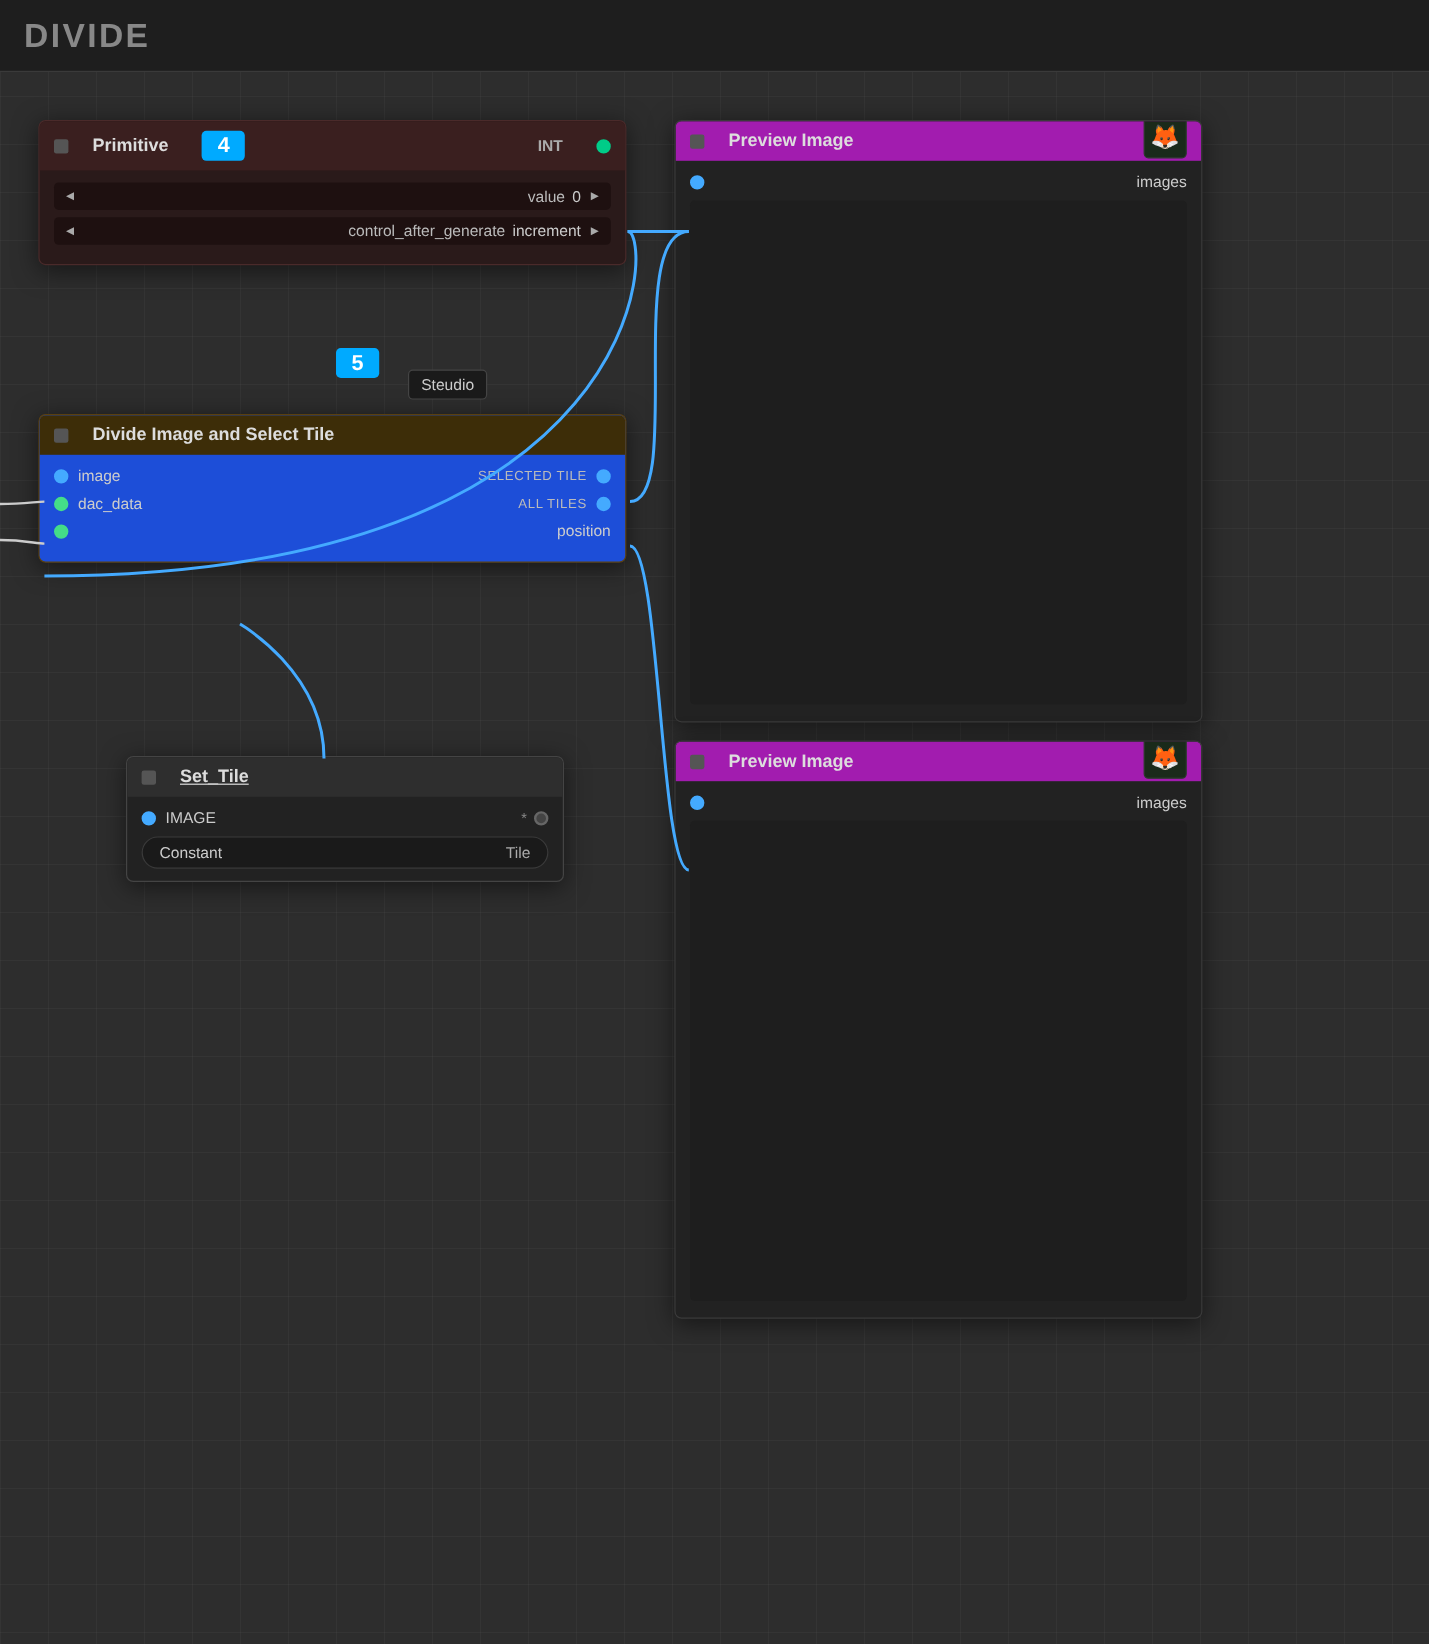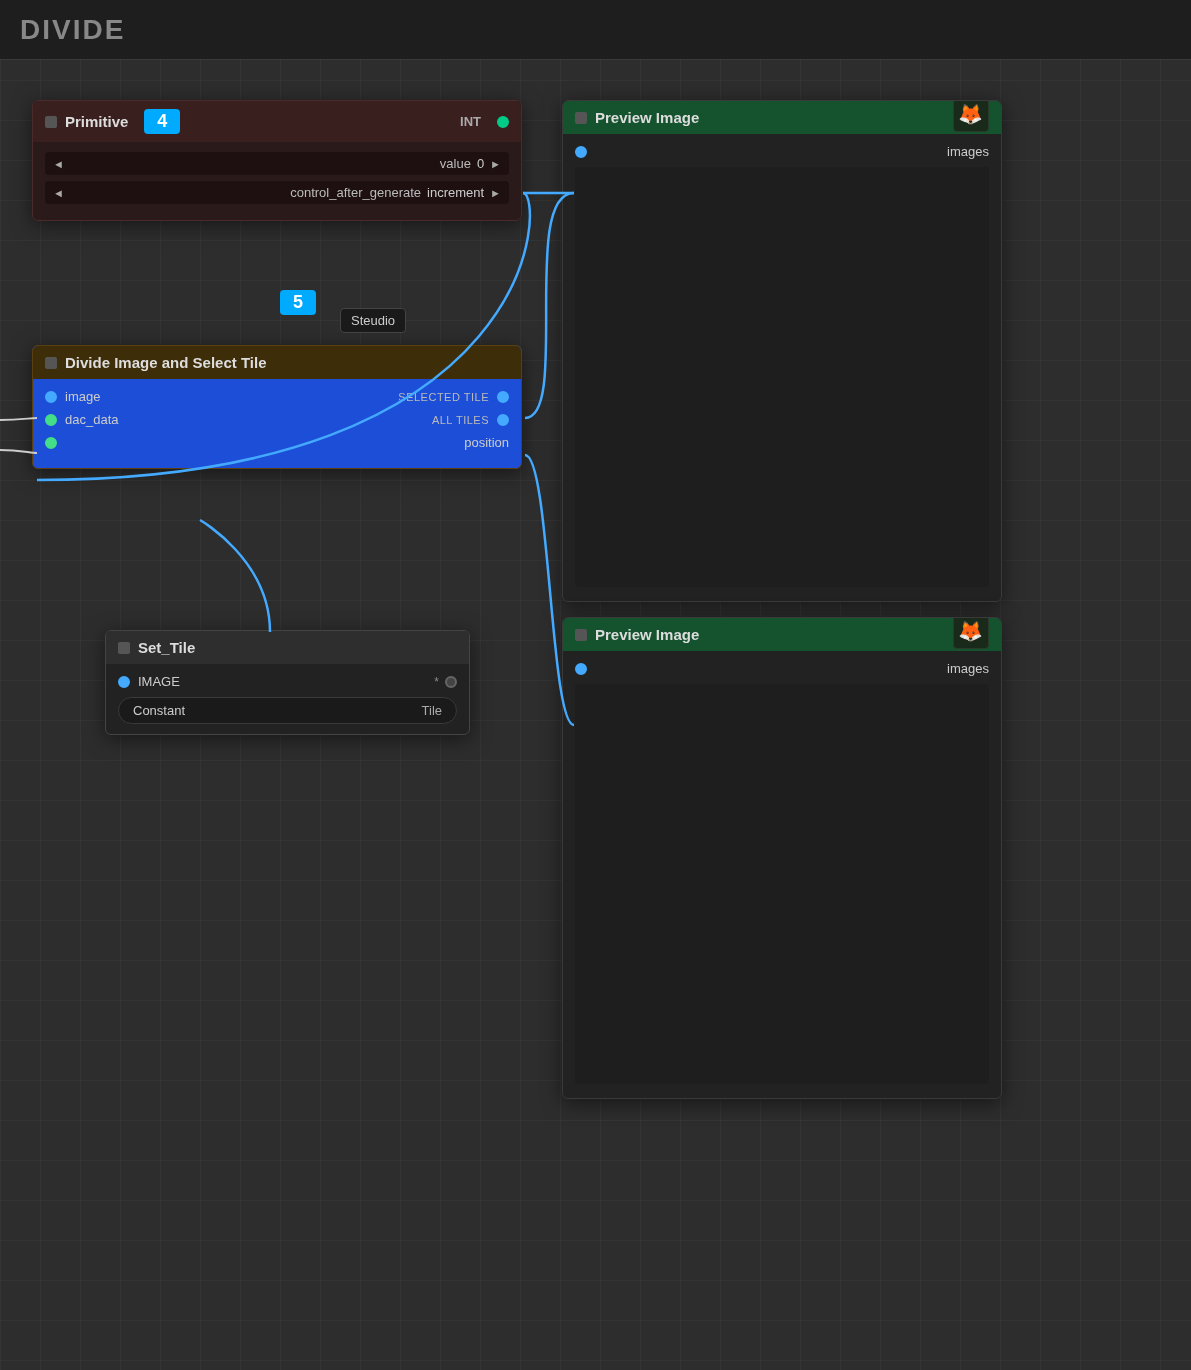--- a/index.html
+++ b/index.html
@@ -46,21 +46,21 @@
       position: absolute;
       border-radius: 6px;
       overflow: hidden;
       box-shadow: 0 4px 20px rgba(0,0,0,0.5);
     }
 
     .node-header {
       display: flex;
       align-items: center;
       padding: 8px 12px;
-      gap: 8px;
+      gap: 20px;
       font-size: 15px;
       font-weight: 600;
       color: #ddd;
     }
 
     .node-header-icon {
       width: 12px;
       height: 12px;
       background: #555;
       border-radius: 2px;
@@ -234,20 +234,21 @@
     .node-set-tile {
       left: 105px;
       top: 630px;
       width: 365px;
       background: #222;
       border: 1px solid #444;
     }
 
     .node-set-tile .node-header {
       background: #2e2e2e;
+      text-decoration: underline;
     }
 
     .constant-tile-row {
       display: flex;
       align-items: center;
       background: #1a1a1a;
       border-radius: 20px;
       padding: 5px 14px;
       margin-top: 6px;
       font-size: 13px;
@@ -270,21 +271,21 @@
 
     .node-preview-1 {
       top: 100px;
     }
 
     .node-preview-2 {
       top: 617px;
     }
 
     .node-preview .node-header {
-      background: #14532d;
+      background: #a21caf;
       text-align: right;
     }
 
     .preview-area {
       background: #1e1e1e;
       height: 420px;
       border-radius: 4px;
       margin: 6px 0 4px;
     }
 

